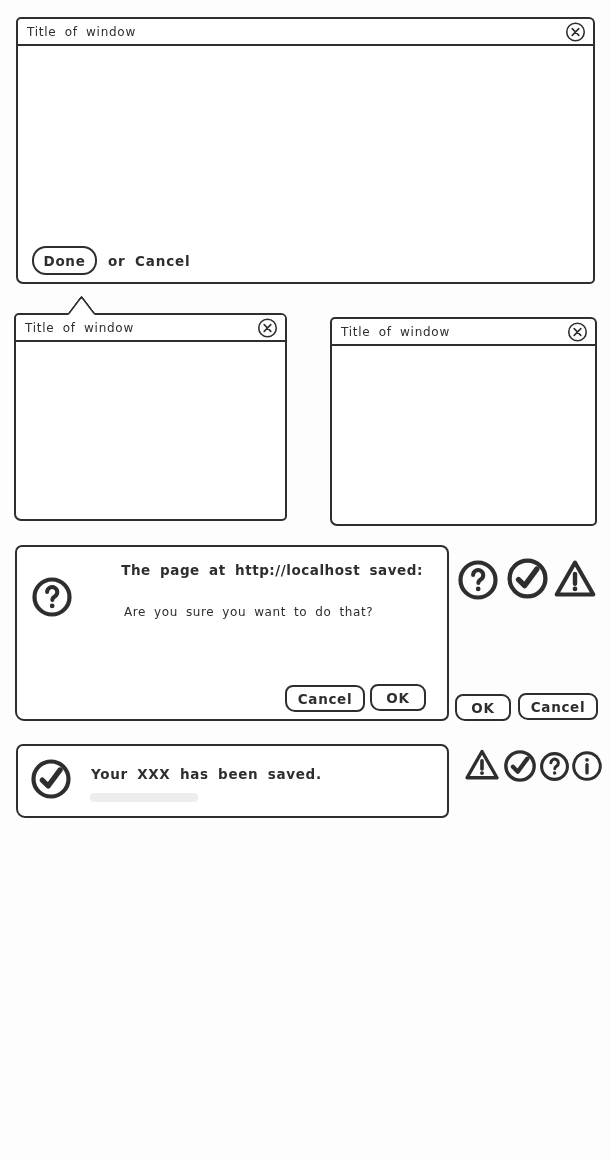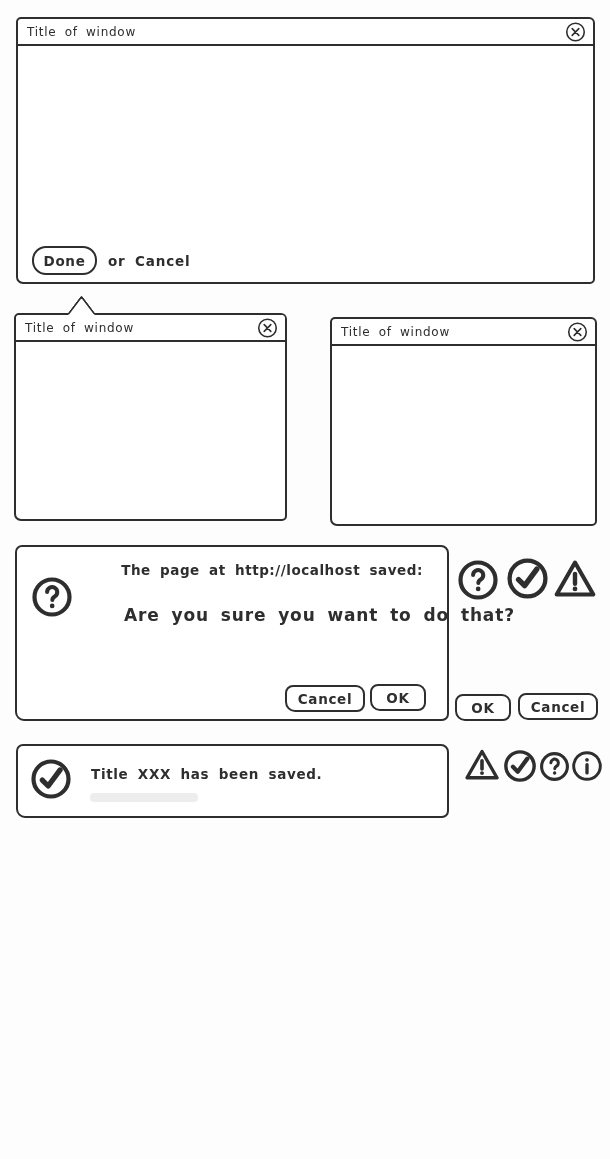--- a/index.html
+++ b/index.html
@@ -95,21 +95,21 @@
     position:absolute;
     left:85px;top:15px;width:340px;
     text-align:center;
     font-size:13.5px;font-weight:700;
     letter-spacing:.04em;word-spacing:.3em;
     white-space:nowrap;
   }
   .dialog-message{
     position:absolute;
     left:107px;top:58px;width:320px;
-    font-size:17px;font-weight:700;
+    font-size:12px;font-weight:400;
     letter-spacing:.05em;word-spacing:.3em;
     white-space:nowrap;
   }
   
   .icon{position:absolute;}
   .icon svg{display:block;width:100%;height:100%;}
   .smudge{
     position:absolute;
     left:72px;top:47px;width:108px;height:9px;
     background:#ededed;border-radius:4px;
@@ -221,21 +221,21 @@
 
   <button class="sk-btn" style="left:455px;top:694px;width:56px;height:27px;">OK</button>
   <button class="sk-btn" style="left:518px;top:693px;width:80px;height:27px;">Cancel</button>
 
   <div class="panel" style="left:16px;top:744px;width:433px;height:74px;">
     <span class="icon" style="left:12px;top:12px;width:42px;height:42px;">
       <svg viewBox="0 0 24 24">
           <use href="#i-check"></use>
         </svg>
     </span>
-    <span class="notif-text">Title XXX has been saved.</span>
+    <span class="notif-text">Your XXX has been saved.</span>
     <span class="smudge"></span>
   </div>
 
   <span class="icon" style="left:464px;top:747px;width:36px;height:36px;">
     <svg viewBox="0 0 24 24">
         <use href="#i-warning"></use>
       </svg>
   </span>
   <span class="icon" style="left:503px;top:749px;width:34px;height:34px;">
     <svg viewBox="0 0 24 24">

